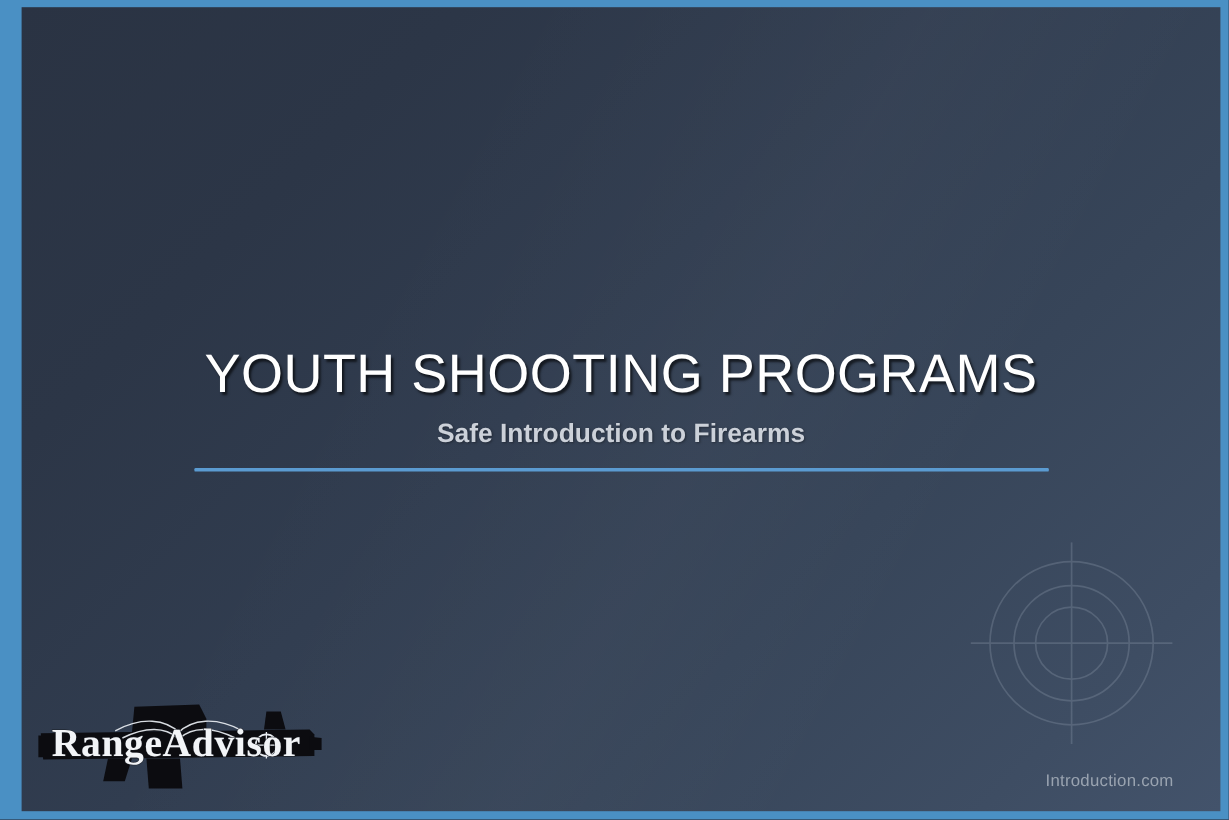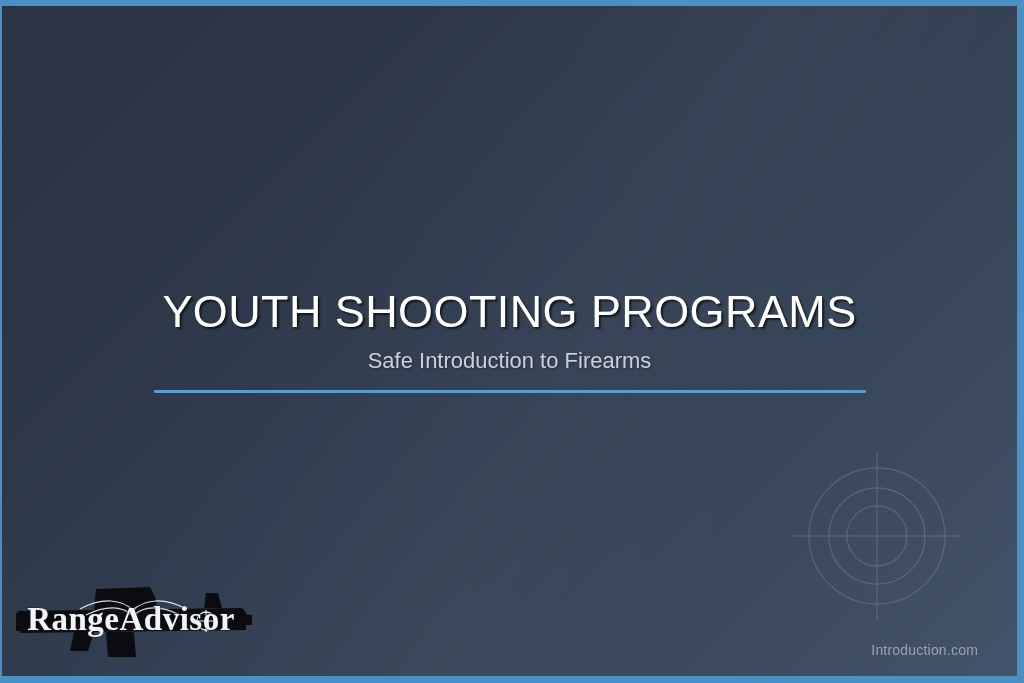--- a/index.html
+++ b/index.html
@@ -15,21 +15,21 @@
     font-family: "Liberation Sans", sans-serif;
   }
 
   
   .slide-frame {
     position: relative;
     width: 1024px;
     height: 683px;
     box-sizing: border-box;
     background: #4a90c4;
-    padding: 6px 7px 7px 2px;
+    padding: 6px 7px 7px 18px;
   }
 
   
   .slide-canvas {
     position: relative;
     width: 100%;
     height: 100%;
     box-sizing: border-box;
     overflow: hidden;
     background:
@@ -80,21 +80,21 @@
     font-weight: normal;
     letter-spacing: 0.4px;
     color: #ffffff;
     text-shadow: 2px 2px 2px rgba(0,0,0,0.62);
     white-space: nowrap;
     line-height: 1.08;
   }
   .slide-subtitle {
     margin: 12px 0 0 0;
     font-size: 22px;
-    font-weight: normal;
+    font-weight: bold;
     color: #ccd1d9;
     text-shadow: 1px 1px 2px rgba(0,0,0,0.35);
     line-height: 1.1;
   }
   .accent-rule {
     width: 712px;
     height: 3px;
     margin: 17px auto 0 auto;
     background: #5b9bd1;
     border-radius: 1px;

